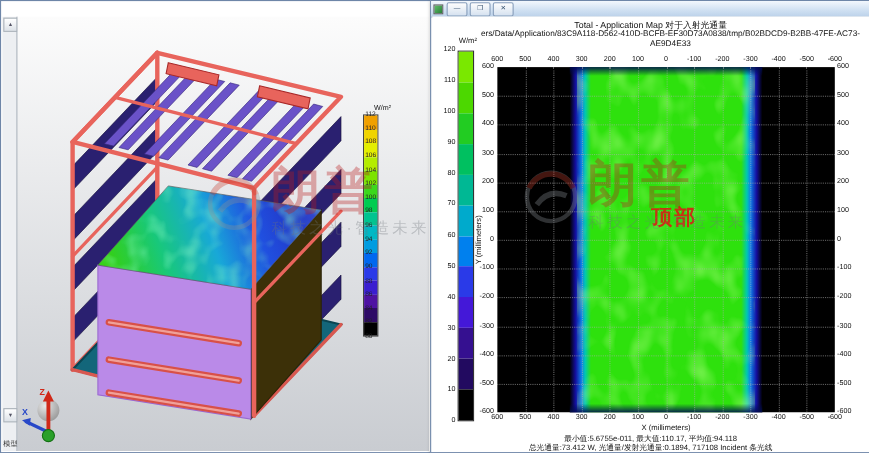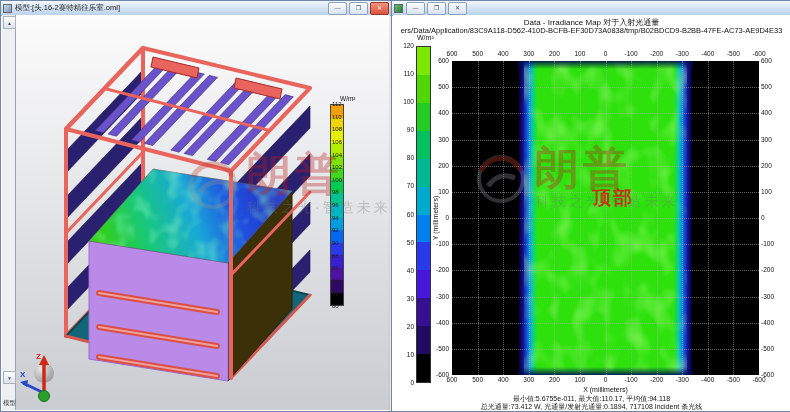--- a/index.html
+++ b/index.html
@@ -36,21 +36,21 @@
   .cb-seg{flex:1;}
   .lg-ticks{position:relative;width:26px;height:202px;}
   #left-legend .tick{font-size:6px;color:#222;padding-left:2px;}
   #triad{position:absolute;left:2px;top:336px;}
 
   
   #rightwin{left:391px;top:0;width:399px;height:410px;}
   #rightwin .content{background:#fff;}
   .ctitle{position:absolute;left:0;right:0;text-align:center;color:#111;}
   #ctitle1{top:2px;font-size:8px;}
-  #ctitle2{top:11px;font-size:7.5px;}
+  #ctitle2{top:11px;font-size:7.5px;margin-left:36px;}
   #units{position:absolute;left:24px;top:19px;font-size:7px;color:#111;}
   #rbar{position:absolute;left:23px;top:31px;width:15px;height:337px;display:flex;flex-direction:column;border:1px solid #333;box-sizing:border-box;}
   #rbar-ticks{position:absolute;left:0px;top:31px;width:21px;height:337px;}
   #rbar-ticks .tick{text-align:right;padding-right:1px;}
   #plotwrap{position:absolute;left:59px;top:46px;width:307px;height:314px;}
   #plot-grid{position:absolute;inset:0;pointer-events:none;}
   .gl{position:absolute;}
   .gl.v{top:0;bottom:0;border-left:1px dotted rgba(175,175,175,.55);}
   .gl.h{left:0;right:0;border-top:1px dotted rgba(175,175,175,.55);}
   .tick{position:absolute;font-size:6.5px;color:#111;line-height:1;}
@@ -75,35 +75,20 @@
   #wm1{left:186px;top:152px;}
   #wm2{left:474px;top:146px;}
   .wm-right{display:flex;flex-direction:column;}
   .wm-cn{font-size:44px;font-weight:bold;color:#b91c1c;line-height:1;letter-spacing:4px;}
   .wm-slogan{font-size:14px;color:#6e747a;letter-spacing:3px;margin-top:3px;white-space:nowrap;}
 </style>
 </head>
 <body>
 
 <div class="win" id="leftwin">
-  <div class="titlebar">
-    <span class="winicon model"></span>
-    <span class="t">模型:[头.16-2赛特精往乐室.oml]</span>
-    <span class="ctrls">
-      <span class="wbtn">
-          <span>—</span>
-        </span>
-      <span class="wbtn">
-          <span>❐</span>
-        </span>
-      <span class="wbtn close-hot">
-          <span>✕</span>
-        </span>
-    </span>
-  </div>
   <div class="content">
     <div id="strip">
       <span class="stripbtn" style="top:1px">▲</span>
       <span class="stripbtn" style="bottom:26px">▼</span>
       <span id="sidetab">模型</span>
     </div>
     <div id="viewport">
 
       <svg id="scene" width="375" height="395" viewBox="13 14 375 395">
         <defs>
@@ -264,21 +249,21 @@
         </span>
       <span class="wbtn">
           <span>❐</span>
         </span>
       <span class="wbtn">
           <span>✕</span>
         </span>
     </span>
   </div>
   <div class="content">
-    <div class="ctitle" id="ctitle1">Data - Irradiance Map 对于入射光通量</div>
+    <div class="ctitle" id="ctitle1">Total - Application Map 对于入射光通量</div>
     <div class="ctitle" id="ctitle2">ers/Data/Application/83C9A118-D562-410D-BCFB-EF30D73A0838/tmp/B02BDCD9-B2BB-47FE-AC73-AE9D4E33</div>
     <div id="units">W/m²</div>
 
     <div id="rbar">
         <div class="cb-seg" style="background: rgb(122, 232, 0);"></div>
         <div class="cb-seg" style="background: rgb(76, 216, 0);"></div>
         <div class="cb-seg" style="background: rgb(34, 204, 34);"></div>
         <div class="cb-seg" style="background: rgb(0, 192, 96);"></div>
         <div class="cb-seg" style="background: rgb(0, 184, 148);"></div>
         <div class="cb-seg" style="background: rgb(0, 170, 204);"></div>

